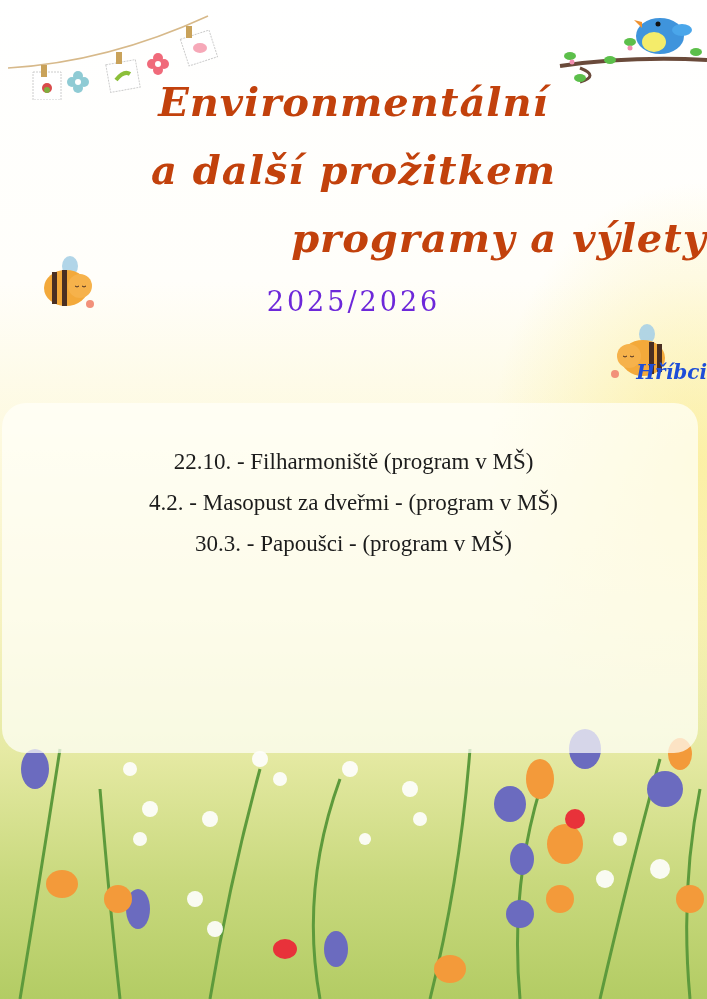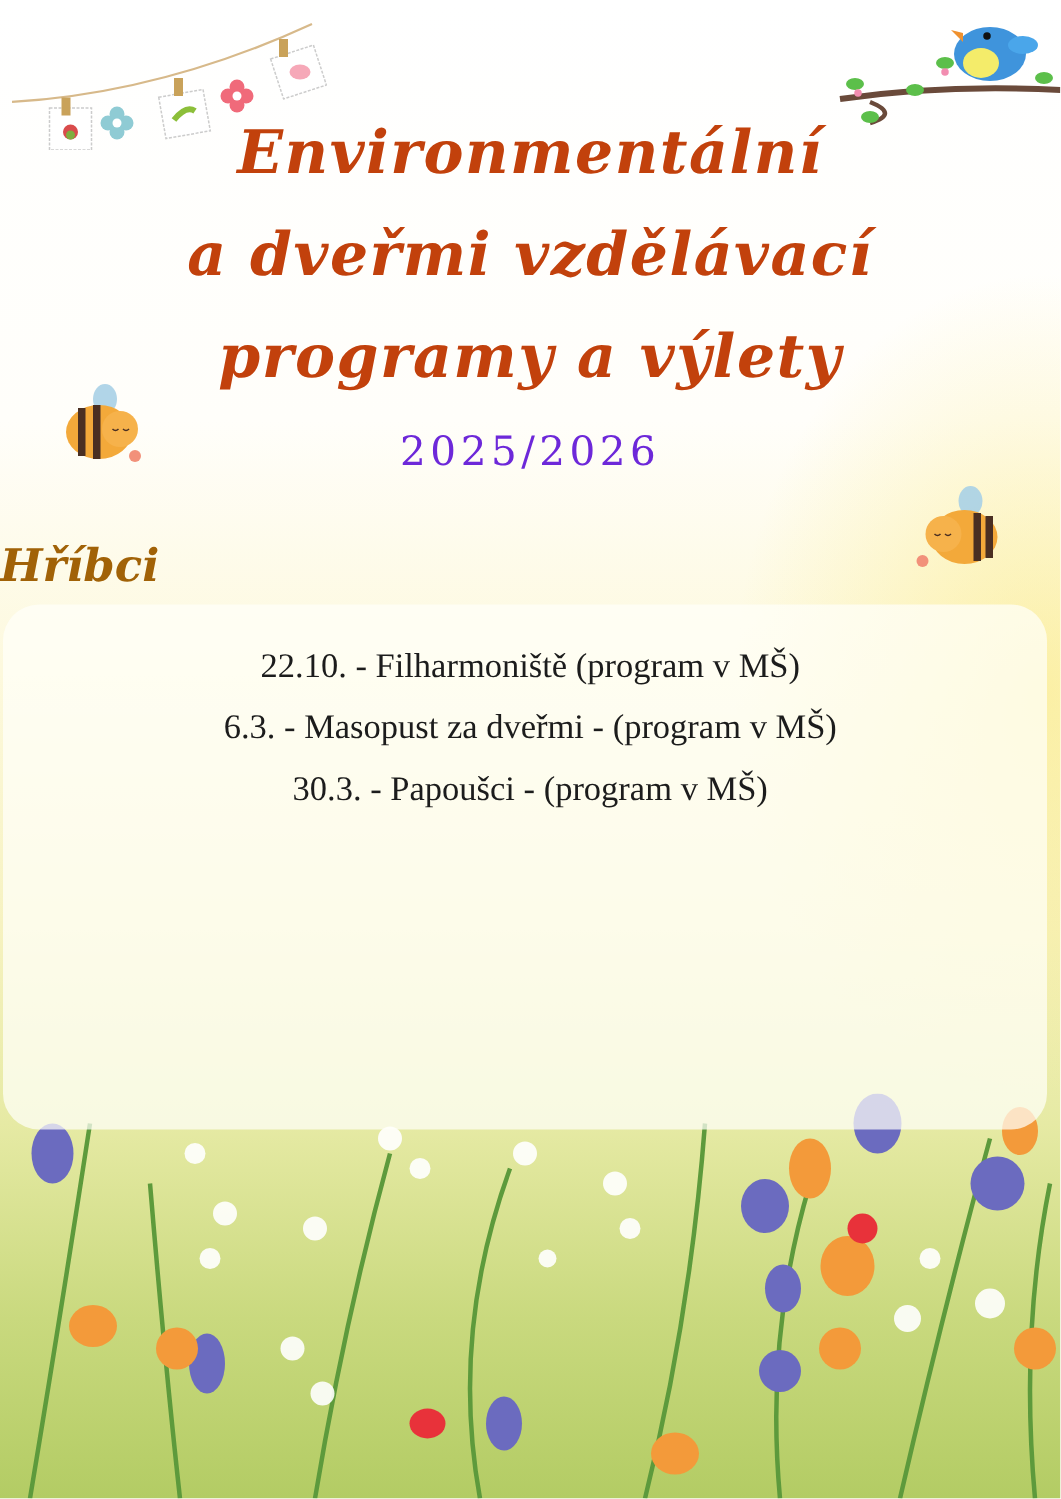--- a/index.html
+++ b/index.html
@@ -5,28 +5,28 @@
   html, body { margin: 0; padding: 0; }
   body { width: 707px; height: 999px; overflow: hidden; position: relative;
     font-family: "Liberation Serif", serif; }
   .page { position: absolute; inset: 0;
     background: linear-gradient(180deg, #ffffff 0%, #fffefa 28%, #fdf9dd 45%, #f6f2c0 62%, #e6eaa4 75%, #c9d97e 88%, #b3cc64 100%); }
   .glow { position: absolute; right: -40px; top: 180px; width: 260px; height: 560px;
     background: radial-gradient(ellipse at 80% 50%, rgba(250,232,120,0.55), rgba(255,255,255,0) 70%); }
   .title { position: absolute; left: 0; right: 0; text-align: center; color: #c2410c;
     font-family: "DejaVu Serif", serif; font-style: italic; font-weight: bold; font-size: 40px;
     letter-spacing: 1px; }
-  .t1 { top: 78px; } .t2 { top: 146px; } .t3 { top: 214px; }
+  .t1 { top: 78px; } .t2 { top: 146px; } .t3 { top: 214px; text-align: right; }
   .year { position: absolute; top: 286px; left: 0; right: 0; text-align: center;
     color: #6d28d9; font-size: 27px; letter-spacing: 3px; font-family: "DejaVu Serif", serif; }
-  .group { position: absolute; top: 360px; left: 0; right: 0; text-align: left;
-    color: #a16207; font-family: "DejaVu Serif", serif; font-style: italic; font-weight: bold; font-size: 30px; }
+  .group { position: absolute; top: 360px; left: 0; right: 0; text-align: right;
+    color: #1d4ed8; font-family: "DejaVu Serif", serif; font-style: italic; font-weight: bold; font-size: 20px; }
   .panel { position: absolute; left: 2px; top: 403px; width: 696px; height: 350px;
     background: rgba(255,255,250,0.72); border-radius: 24px; }
-  .list { position: absolute; top: 424px; left: 0; right: 0; text-align: center; }
+  .list { position: absolute; top: 442px; left: 0; right: 0; text-align: center; }
   .item { font-size: 23px; color: #1c1c1c; height: 40.8px; line-height: 40px; white-space: nowrap; }
   .meadow { position: absolute; left: 0; bottom: 0; width: 707px; height: 270px; }
   .deco { position: absolute; }
 </style>
 </head>
 <body>
 
 <div class="page"></div>
 <div class="glow"></div>
 
@@ -145,23 +145,23 @@
     <circle cx="410" cy="60" r="8"></circle>
       <circle cx="420" cy="90" r="7"></circle>
       <circle cx="365" cy="110" r="6"></circle>
     <circle cx="605" cy="150" r="9"></circle>
       <circle cx="660" cy="140" r="10"></circle>
       <circle cx="620" cy="110" r="7"></circle>
   </g>
 </svg>
 
 <div class="title t1">Environmentální</div>
-<div class="title t2">a dveřmi vzdělávací</div>
+<div class="title t2">a další prožitkem</div>
 <div class="title t3">programy a výlety</div>
 <div class="year">2025/2026</div>
 <div class="group">Hříbci</div>
 
 <div class="panel"></div>
 <div class="list">
   <div class="item">22.10. - Filharmoniště (program v MŠ)</div>
-  <div class="item">6.3. - Masopust za dveřmi - (program v MŠ)</div>
+  <div class="item">4.2. - Masopust za dveřmi - (program v MŠ)</div>
   <div class="item">30.3. - Papoušci - (program v MŠ)</div>
 </div>
 
 </body></html>

